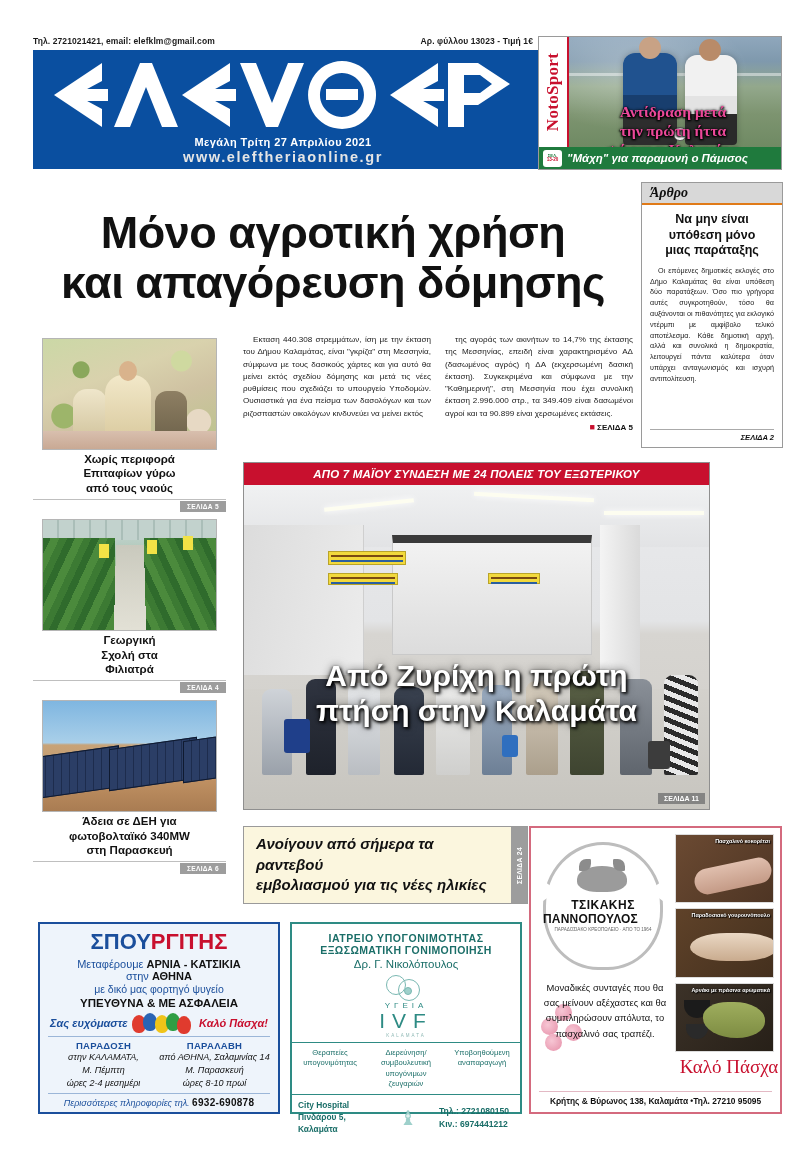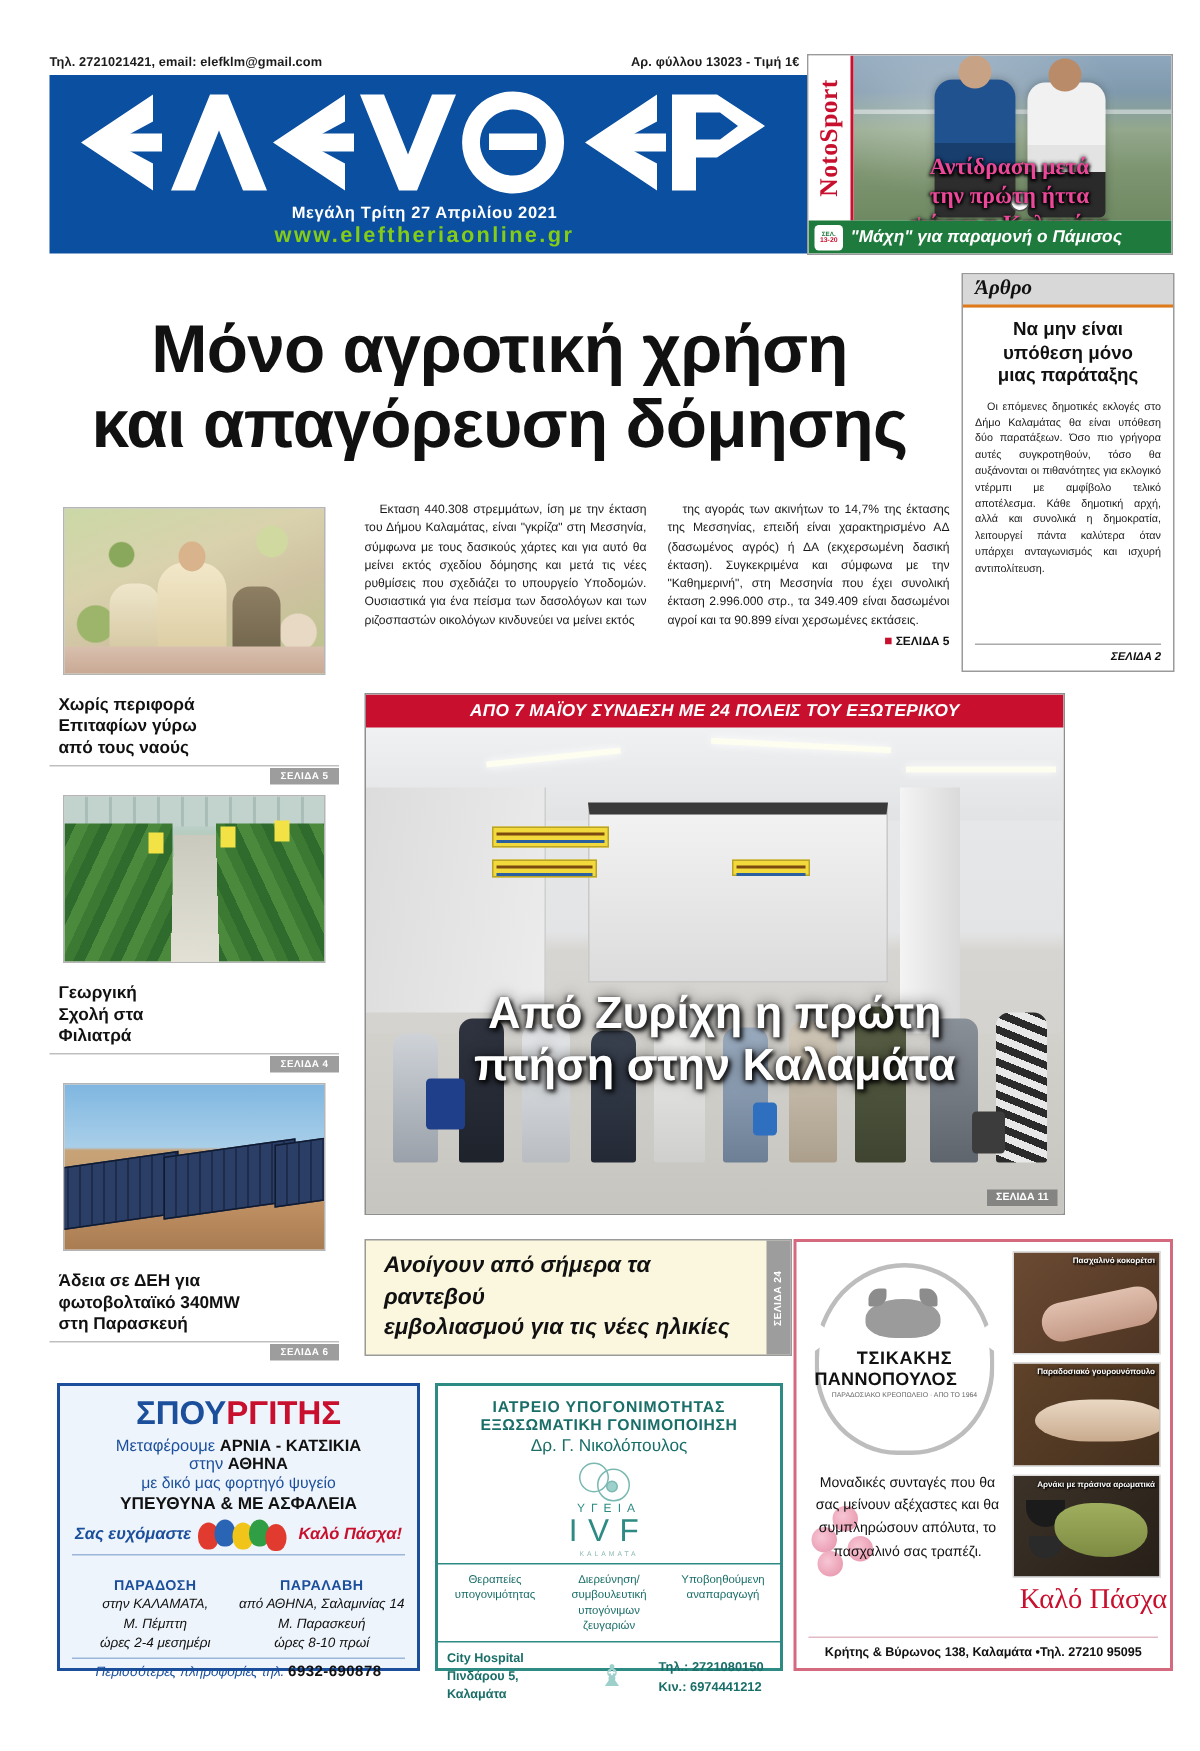--- a/index.html
+++ b/index.html
@@ -36,21 +36,21 @@
     display: flex; align-items: center; justify-content: center;
   }
   .mast-logo svg { display:block; }
   .mast-date {
     position: absolute; left: 0; top: 86px; width: 500px;
     text-align: center; color: #ffffff;
     font-size: 11px; font-weight: bold; letter-spacing: .4px;
   }
   .mast-url {
     position: absolute; left: 0; top: 99px; width: 500px;
-    text-align: center; color: #84cc16;
+    text-align: center; color: #e5e5e5;
     font-size: 14.5px; font-weight: bold; letter-spacing: 1.6px;
   }
 
   
   .sportbox {
     position: absolute; left: 538px; top: 36px; width: 244px; height: 134px;
     border: 1px solid #9a9a9a; background: #fff; overflow: hidden;
   }
   .sport-photo {
     position: absolute; left: 30px; top: 0; right: 0; height: 110px;
@@ -168,22 +168,22 @@
   }
 
   
   .teasers { position: absolute; left: 33px; top: 338px; width: 193px; }
   .teaser { width: 193px; margin-bottom: 6px; }
   .teaser .ph {
     width: 175px; height: 112px; margin: 0 auto; border: 1px solid #b5b5b5; overflow: hidden;
     position: relative;
   }
   .teaser .cap {
-    text-align: left; font-size: 11.5px; font-weight: bold; color: #111;
-    line-height: 1.25; margin-top: 13px; padding: 0 6px;
+    text-align: center; font-size: 11.5px; font-weight: bold; color: #111;
+    line-height: 1.25; margin-top: 2px; padding: 0 6px;
   }
   .teaser .rule {
     margin-top: 4px; position: relative; height: 14px;
     border-top: 1px solid #bfbfbf;
   }
   .pagechip {
     position: absolute; right: 0; top: 1px; background: #9d9d9d; color: #fff;
     font-size: 6.6px; font-weight: bold; padding: 2px 7px; letter-spacing: .3px;
   }
   
@@ -311,21 +311,21 @@
   .sp-wish .w1 { font-size: 11px; font-weight:bold; color:#1b4f9c; font-style:italic; }
   .sp-wish .w2 { font-size: 11px; font-weight:bold; color:#c8102e; font-style:italic; }
   .eggs { position:relative; width: 62px; height: 20px; }
   .eggs i { position:absolute; width:14px; height:18px; border-radius:50% 50% 45% 45%;
     display:block; }
   .eggs i:nth-child(1){left:0;top:2px;background:#e03b2e;}
   .eggs i:nth-child(2){left:11px;top:0;background:#2a64b4;}
   .eggs i:nth-child(3){left:23px;top:2px;background:#f0c419;}
   .eggs i:nth-child(4){left:34px;top:0;background:#2f9e44;}
   .eggs i:nth-child(5){left:45px;top:3px;background:#e03b2e;}
-  .sp-cols { display:flex; border-top:1px solid #9bb6d8; margin-top:3px; padding-top:15px; }
+  .sp-cols { display:flex; border-top:1px solid #9bb6d8; margin-top:3px; padding-top:3px; }
   .sp-col { flex:1; text-align:center; }
   .sp-col .h { font-size: 9.5px; font-weight:bold; color:#1b4f9c; letter-spacing:.3px; }
   .sp-col .r { font-size: 9px; color:#111; font-style:italic; line-height:1.45; }
   .sp-foot { border-top:1px solid #9bb6d8; margin-top:3px; padding-top:3px;
     text-align:center; font-size: 9px; font-style:italic; color:#1b4f9c; }
   .sp-foot b { color:#111; font-style:normal; font-size:10px; letter-spacing:.3px;text-align:right; }
 
   .ad-ivf {
     position: absolute; left: 290px; top: 922px; width: 232px; height: 192px;
     border: 2px solid #2e8b84; background: #fff; padding: 0;

